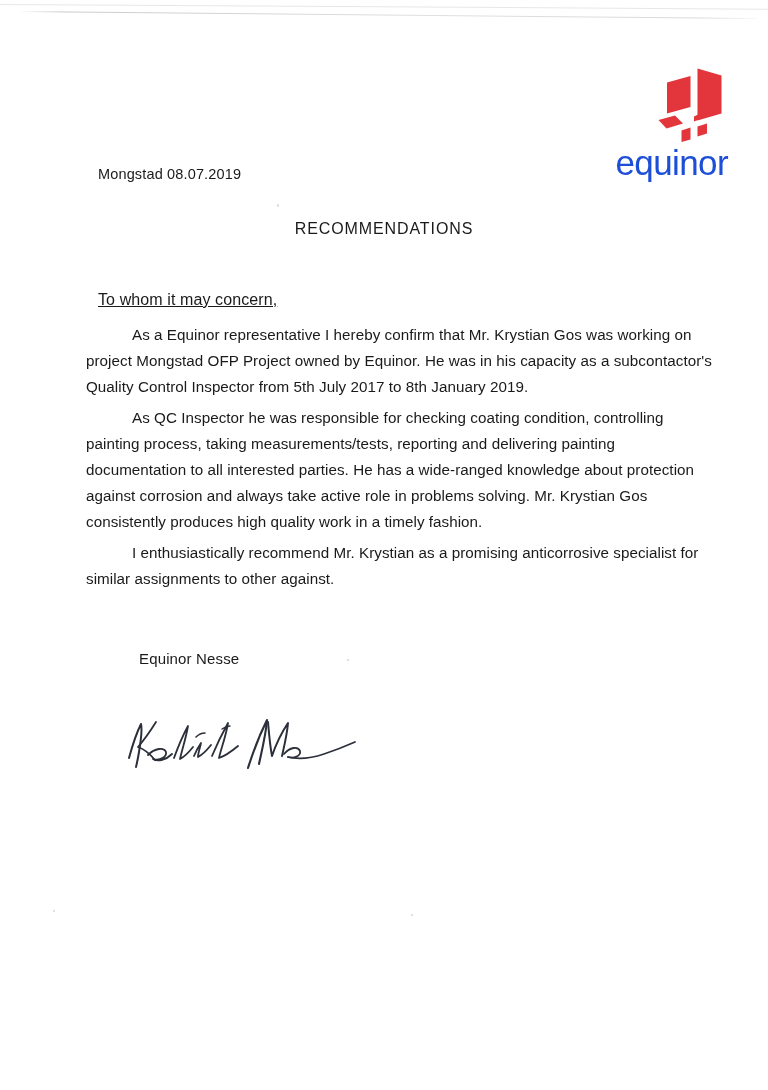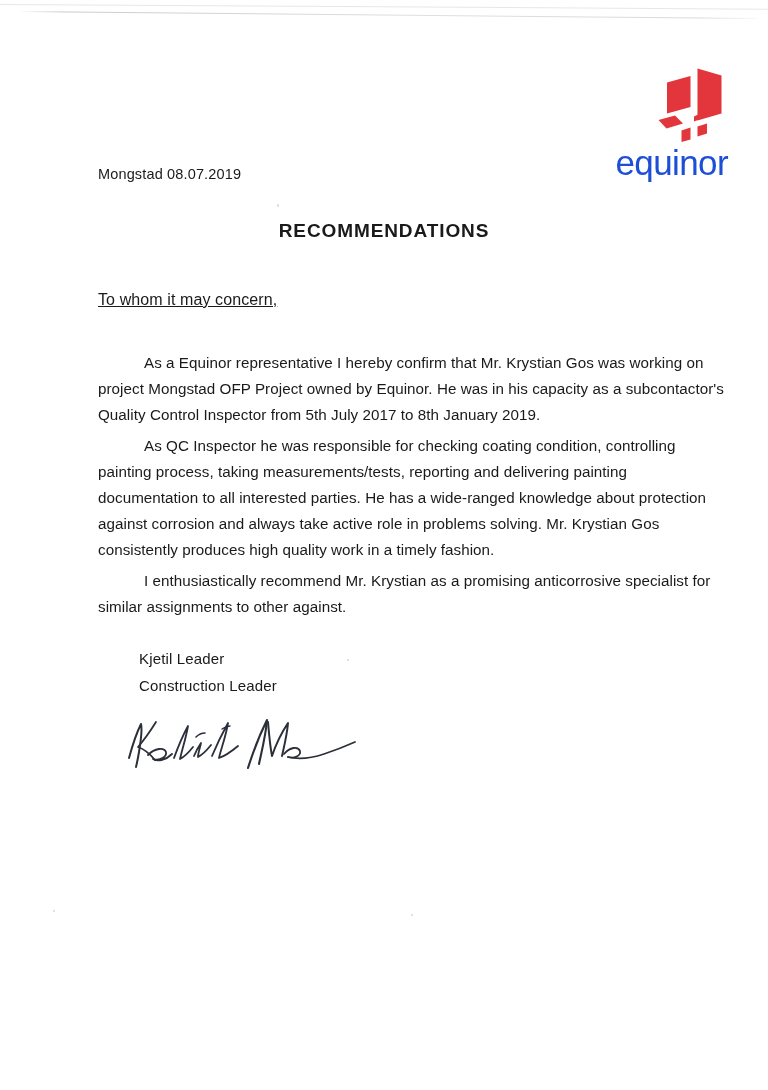--- a/index.html
+++ b/index.html
@@ -78,39 +78,38 @@
     top: 166px;
     font-size: 14.5px;
     letter-spacing: 0.15px;
   }
   .doc-title {
     position: absolute;
     left: 0;
     top: 220px;
     width: 768px;
     text-align: center;
-    font-size: 19px;
-    font-weight: bold;
+    font-size: 16px;
+    font-weight: normal;
     letter-spacing: 0.9px;
   }
   .salutation {
     position: absolute;
     left: 98px;
     top: 291px;
     font-size: 16px;
     letter-spacing: 0.1px;
     text-decoration: underline;
   }
 
   .body-block {
     position: absolute;
-    left: 98px;
+    left: 86px;
     top: 322px;
     width: 628px;
-    margin-top: 28px;
   }
   .para {
     font-size: 15.2px;
     line-height: 25.8px;
     letter-spacing: 0.05px;
     text-indent: 46px;
     margin: 0 0 6px 0;
     text-align: left;
   }
   .para.p2 { margin-top: 2px; }
@@ -184,22 +183,21 @@
 
   <div class="salutation">To whom it may concern,</div>
 
   <div class="body-block">
     <p class="para p1">As a Equinor representative I hereby confirm that Mr. Krystian Gos was working on project Mongstad OFP Project owned by Equinor. He was in his capacity as a subcontactor's Quality Control Inspector from 5th July 2017 to 8th January 2019.</p>
     <p class="para p2">As QC Inspector he was responsible for checking coating condition, controlling painting process, taking measurements/tests, reporting and delivering painting documentation to all interested parties. He has a wide-ranged knowledge about protection against corrosion and always take active role in problems solving. Mr. Krystian Gos consistently produces high quality work in a timely fashion.</p>
     <p class="para p3">I enthusiastically recommend Mr. Krystian as a promising anticorrosive specialist for similar assignments to other against.</p>
   </div>
 
   <div class="sig-block">
-    <div class="sig-line">Kjetil Leader</div>
-    <div class="sig-line">Construction Leader</div>
+    <div class="sig-line">Equinor Nesse</div>
   </div>
 
   <svg class="signature" viewBox="0 0 240 62" xmlns="http://www.w3.org/2000/svg">
     <g fill="none" stroke="#2b2f3a" stroke-linecap="round" stroke-linejoin="round">
 
       <path d="M7 44 C10 33, 14 20, 19 10 C20 14, 19 26, 17 38 C16 44, 15 49, 14 53" stroke-width="2"></path>
 
       <path d="M34 8 C29 16, 22 26, 16 33 C22 35, 28 40, 33 46" stroke-width="1.8"></path>
 
       <path d="M26 41 C33 34, 42 33, 44 38 C45 43, 38 47, 31 45 C36 48, 44 46, 50 40" stroke-width="1.8"></path>

